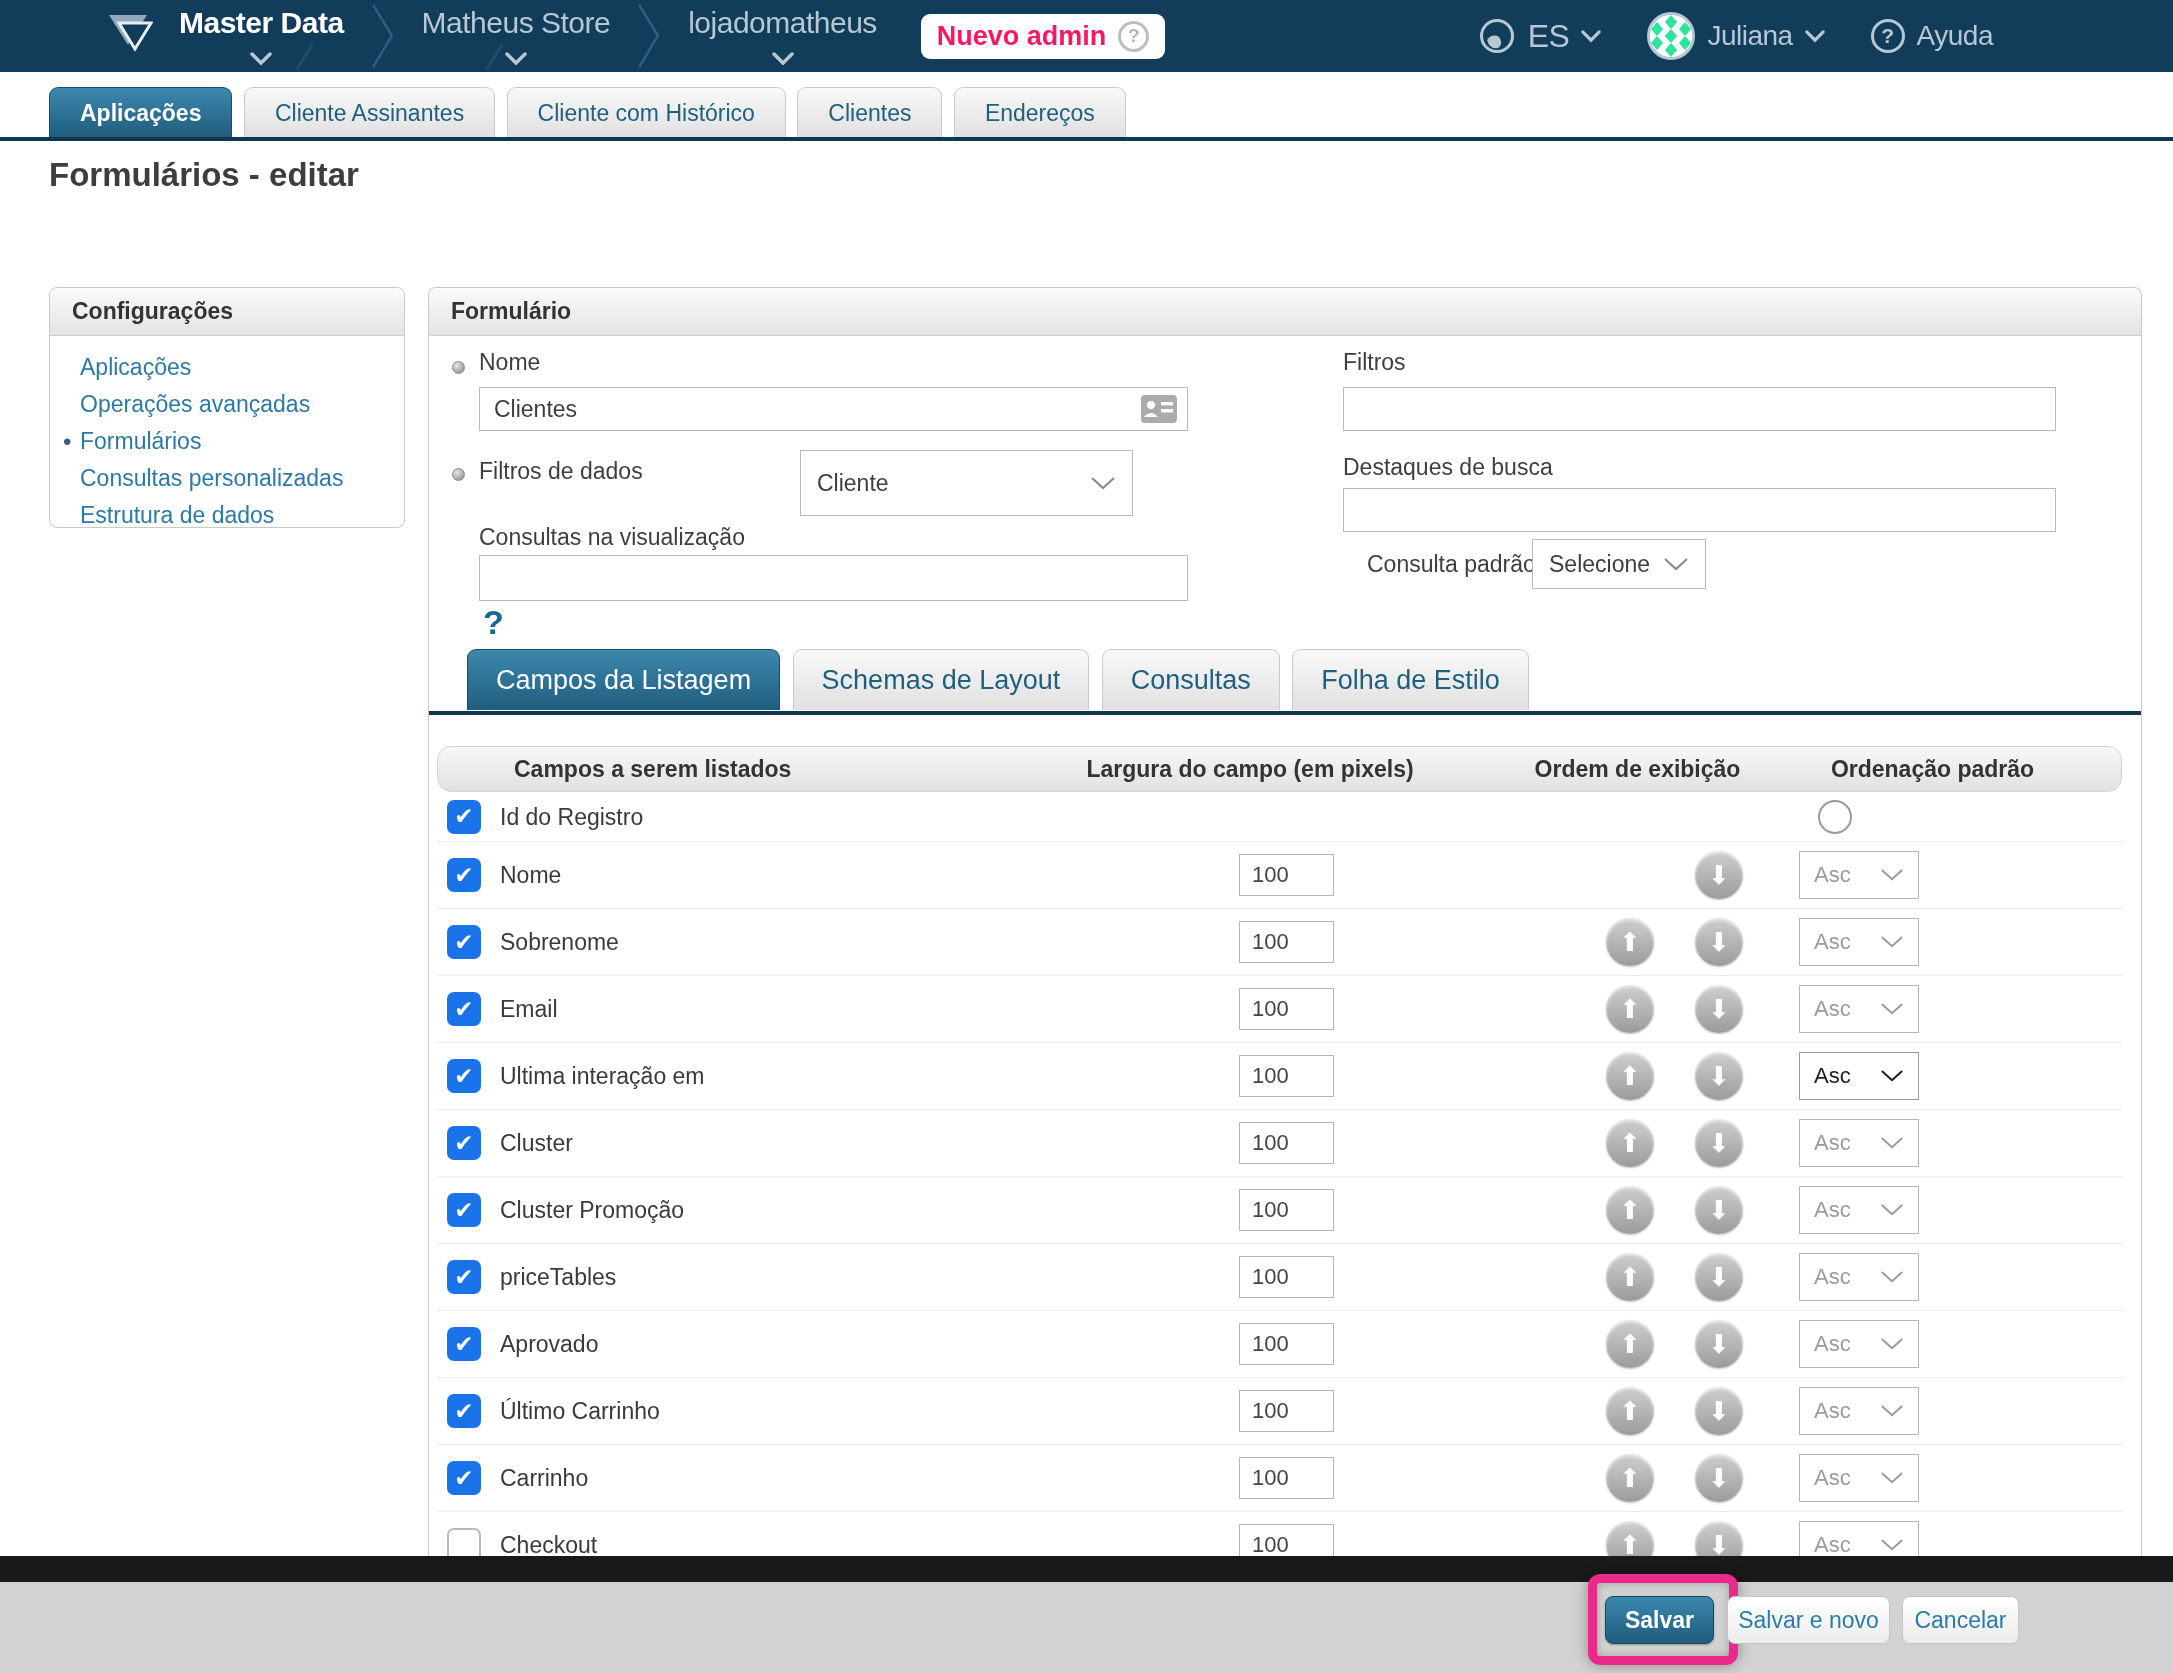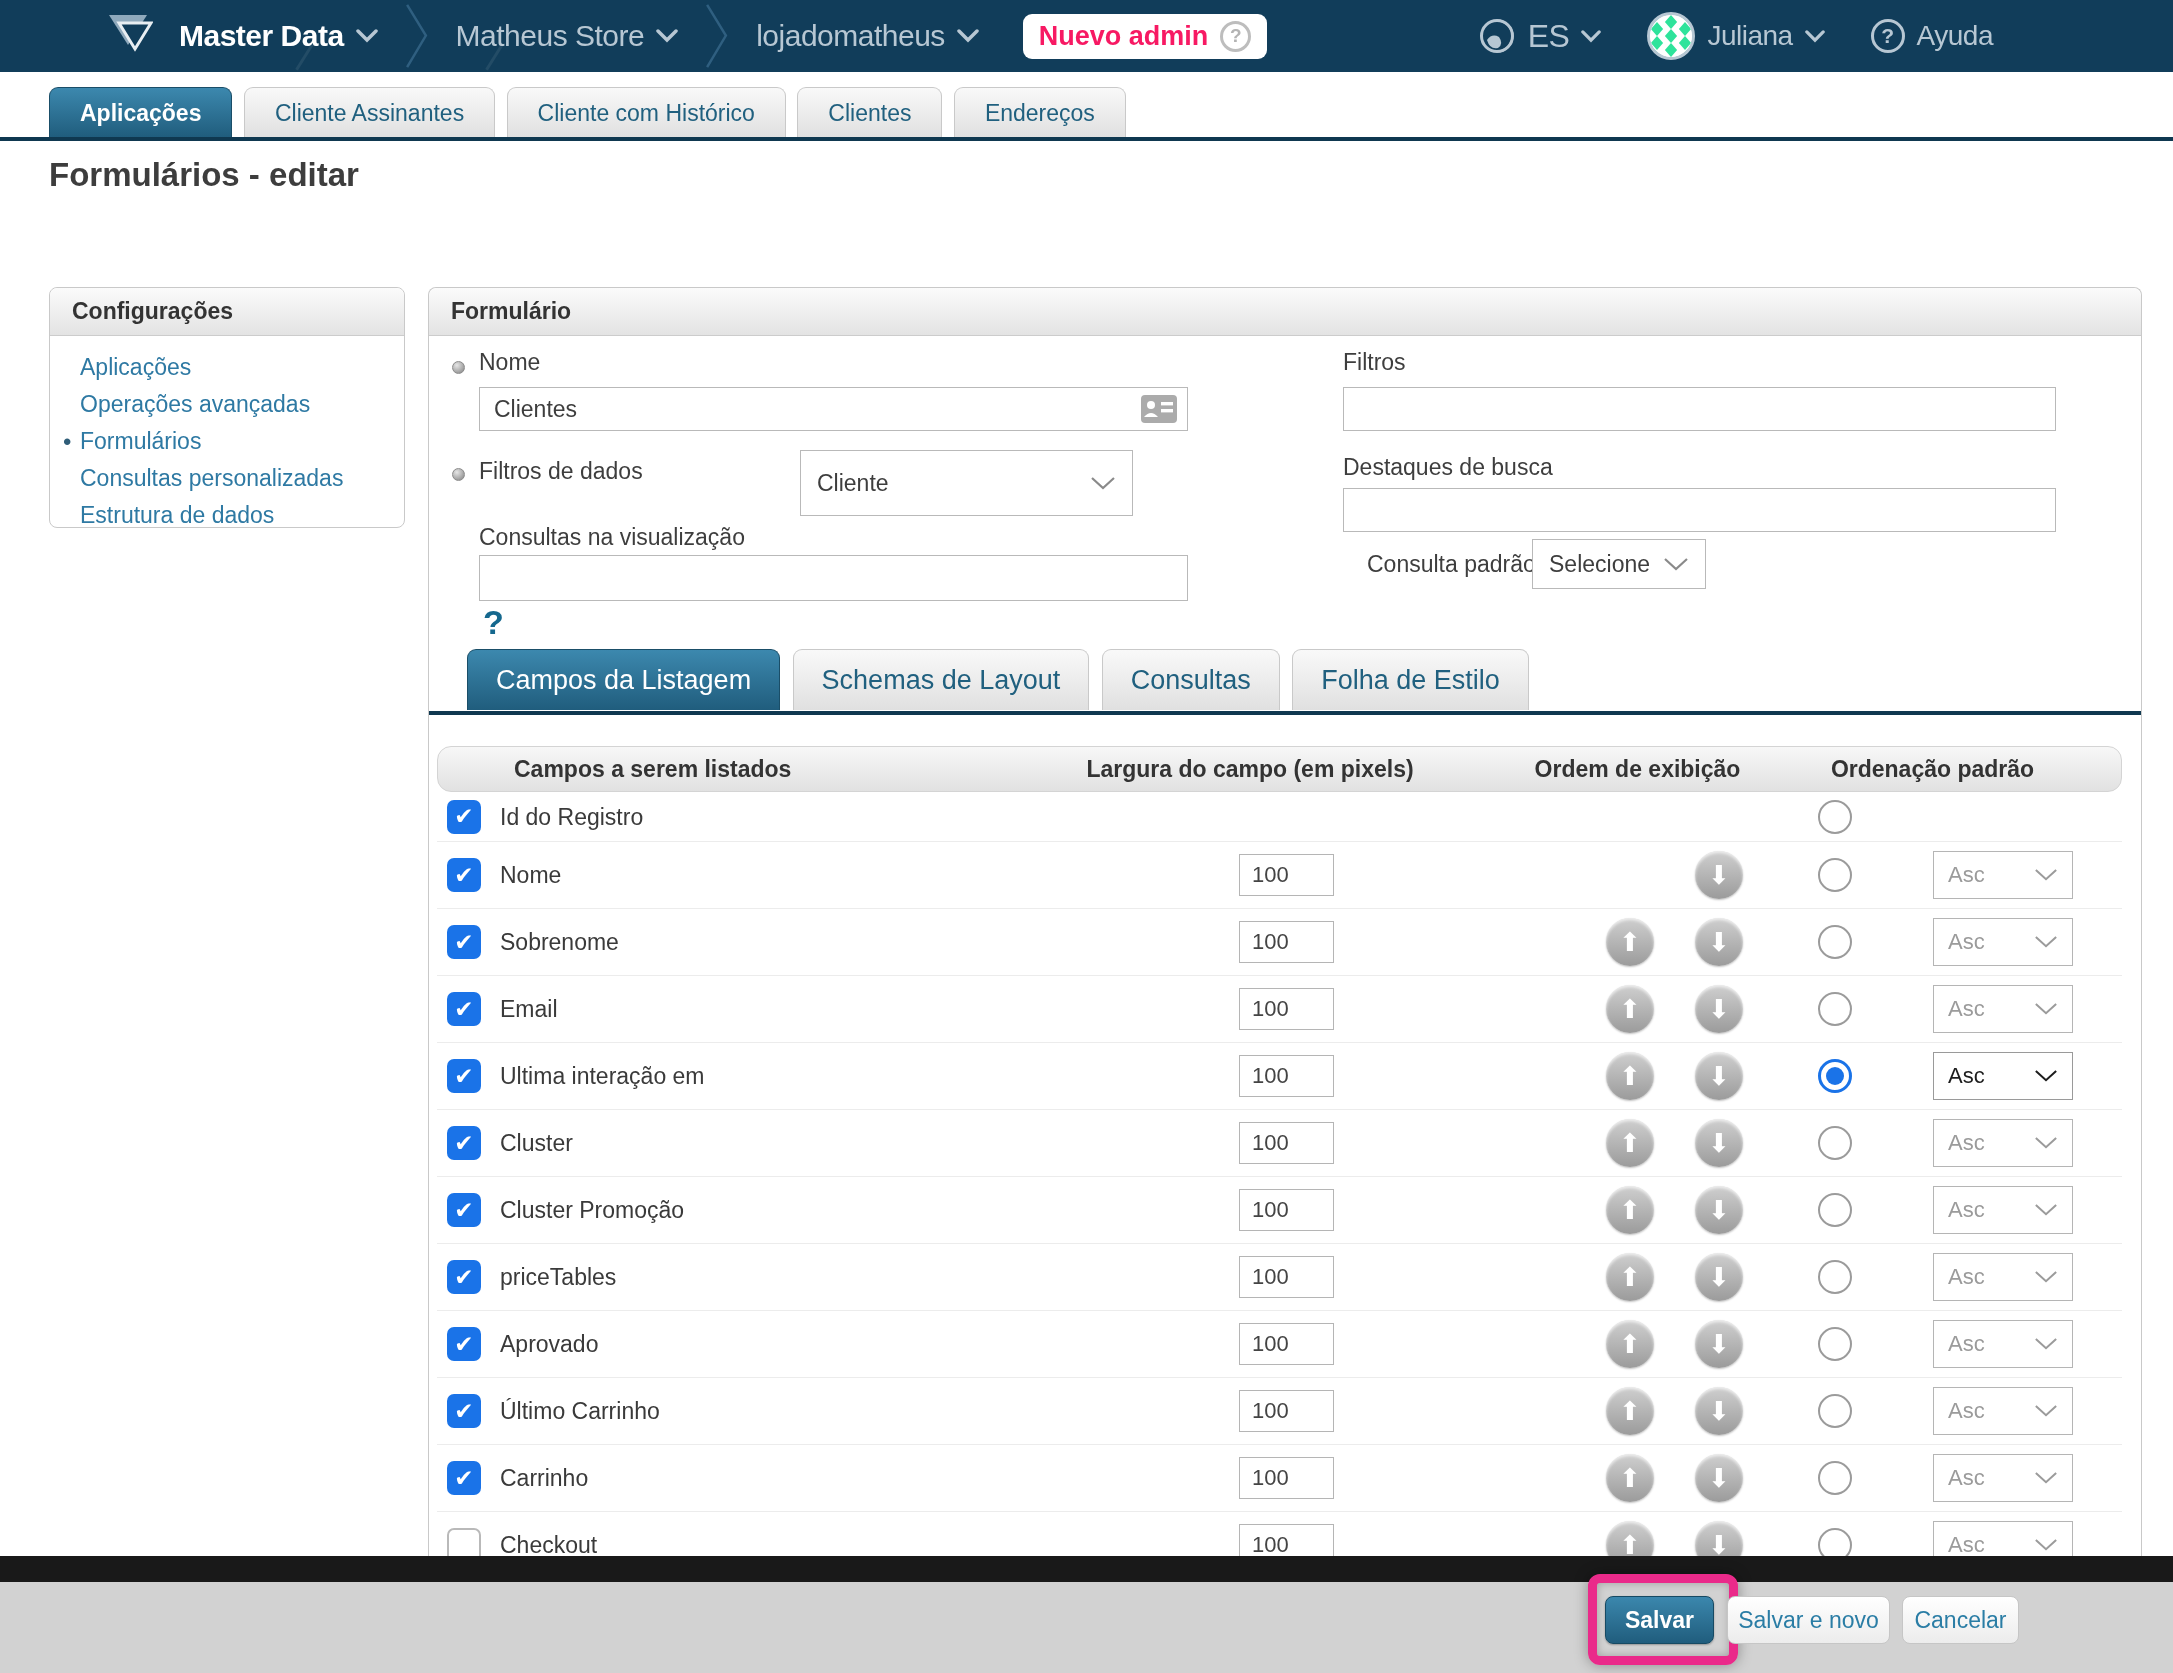--- a/index.html
+++ b/index.html
@@ -12,21 +12,21 @@
     color:#3c3c3c;
   }
 
   
   .navbar {
     position:relative; height:72px; background:#113d5a;
     display:flex; align-items:center;
   }
   .nav-left { display:flex; align-items:center; margin-left:107px; height:100%; }
   .vtex-logo { width:46px; height:46px; margin-right:26px; }
-  .nav-item { display:flex; align-items:center; gap:12px; }
+  .nav-item { display:flex; align-items:center; gap:12px;flex-direction:column; }
   .nav-product { font-size:30px; font-weight:bold; color:#fff; letter-spacing:-0.5px; }
   .nav-dim { font-size:30px; color:#b7c7d3; letter-spacing:-0.5px; }
   .nav-sep { margin:0 26px; height:72px; display:flex; align-items:center; }
   .badge {
     margin-left:44px; background:#fff; border-radius:9px; padding:7px 16px;
     display:flex; align-items:center; gap:12px;
   }
   .badge-text { color:#f71963; font-weight:bold; font-size:27px; }
   .q-ring {
     width:31px; height:31px; border-radius:50%; border:3px solid #bdbdbd;
@@ -145,21 +145,21 @@
   }
   .arr.up { left:1169px; }
   .arr.down { left:1258px; }
   .radio {
     left:1381px; width:34px; height:34px; border-radius:50%;
     border:2px solid #9b9b9b; background:#fff; cursor:pointer;
   }
   .radio.sel { border:3px solid #1a73e8; }
   .radio.sel::after { content:''; position:absolute; inset:5px; border-radius:50%; background:#1a73e8; }
   .sort-select {
-    left:1496px; width:140px; height:48px; border:1px solid #b5b5b5; background:#fff;
+    left:1362px; width:120px; height:48px; border:1px solid #b5b5b5; background:#fff;
     display:flex; align-items:center; justify-content:space-between; padding:0 14px;
     font-size:22px; color:#9b9b9b; cursor:pointer;
   }
   .sort-select.dark { color:#1d1d1d; border-color:#9a9a9a; }
 
   
   .blackbar { position:absolute; left:0; top:1556px; width:100%; height:26px; background:#191919; }
   .footer { position:absolute; left:0; top:1582px; width:100%; height:91px; background:#d2d2d2; }
   .btn { position:absolute; height:48px; border-radius:8px; font-size:23px; display:flex; align-items:center; justify-content:center; cursor:pointer; z-index:6; }
   .btn-save {

